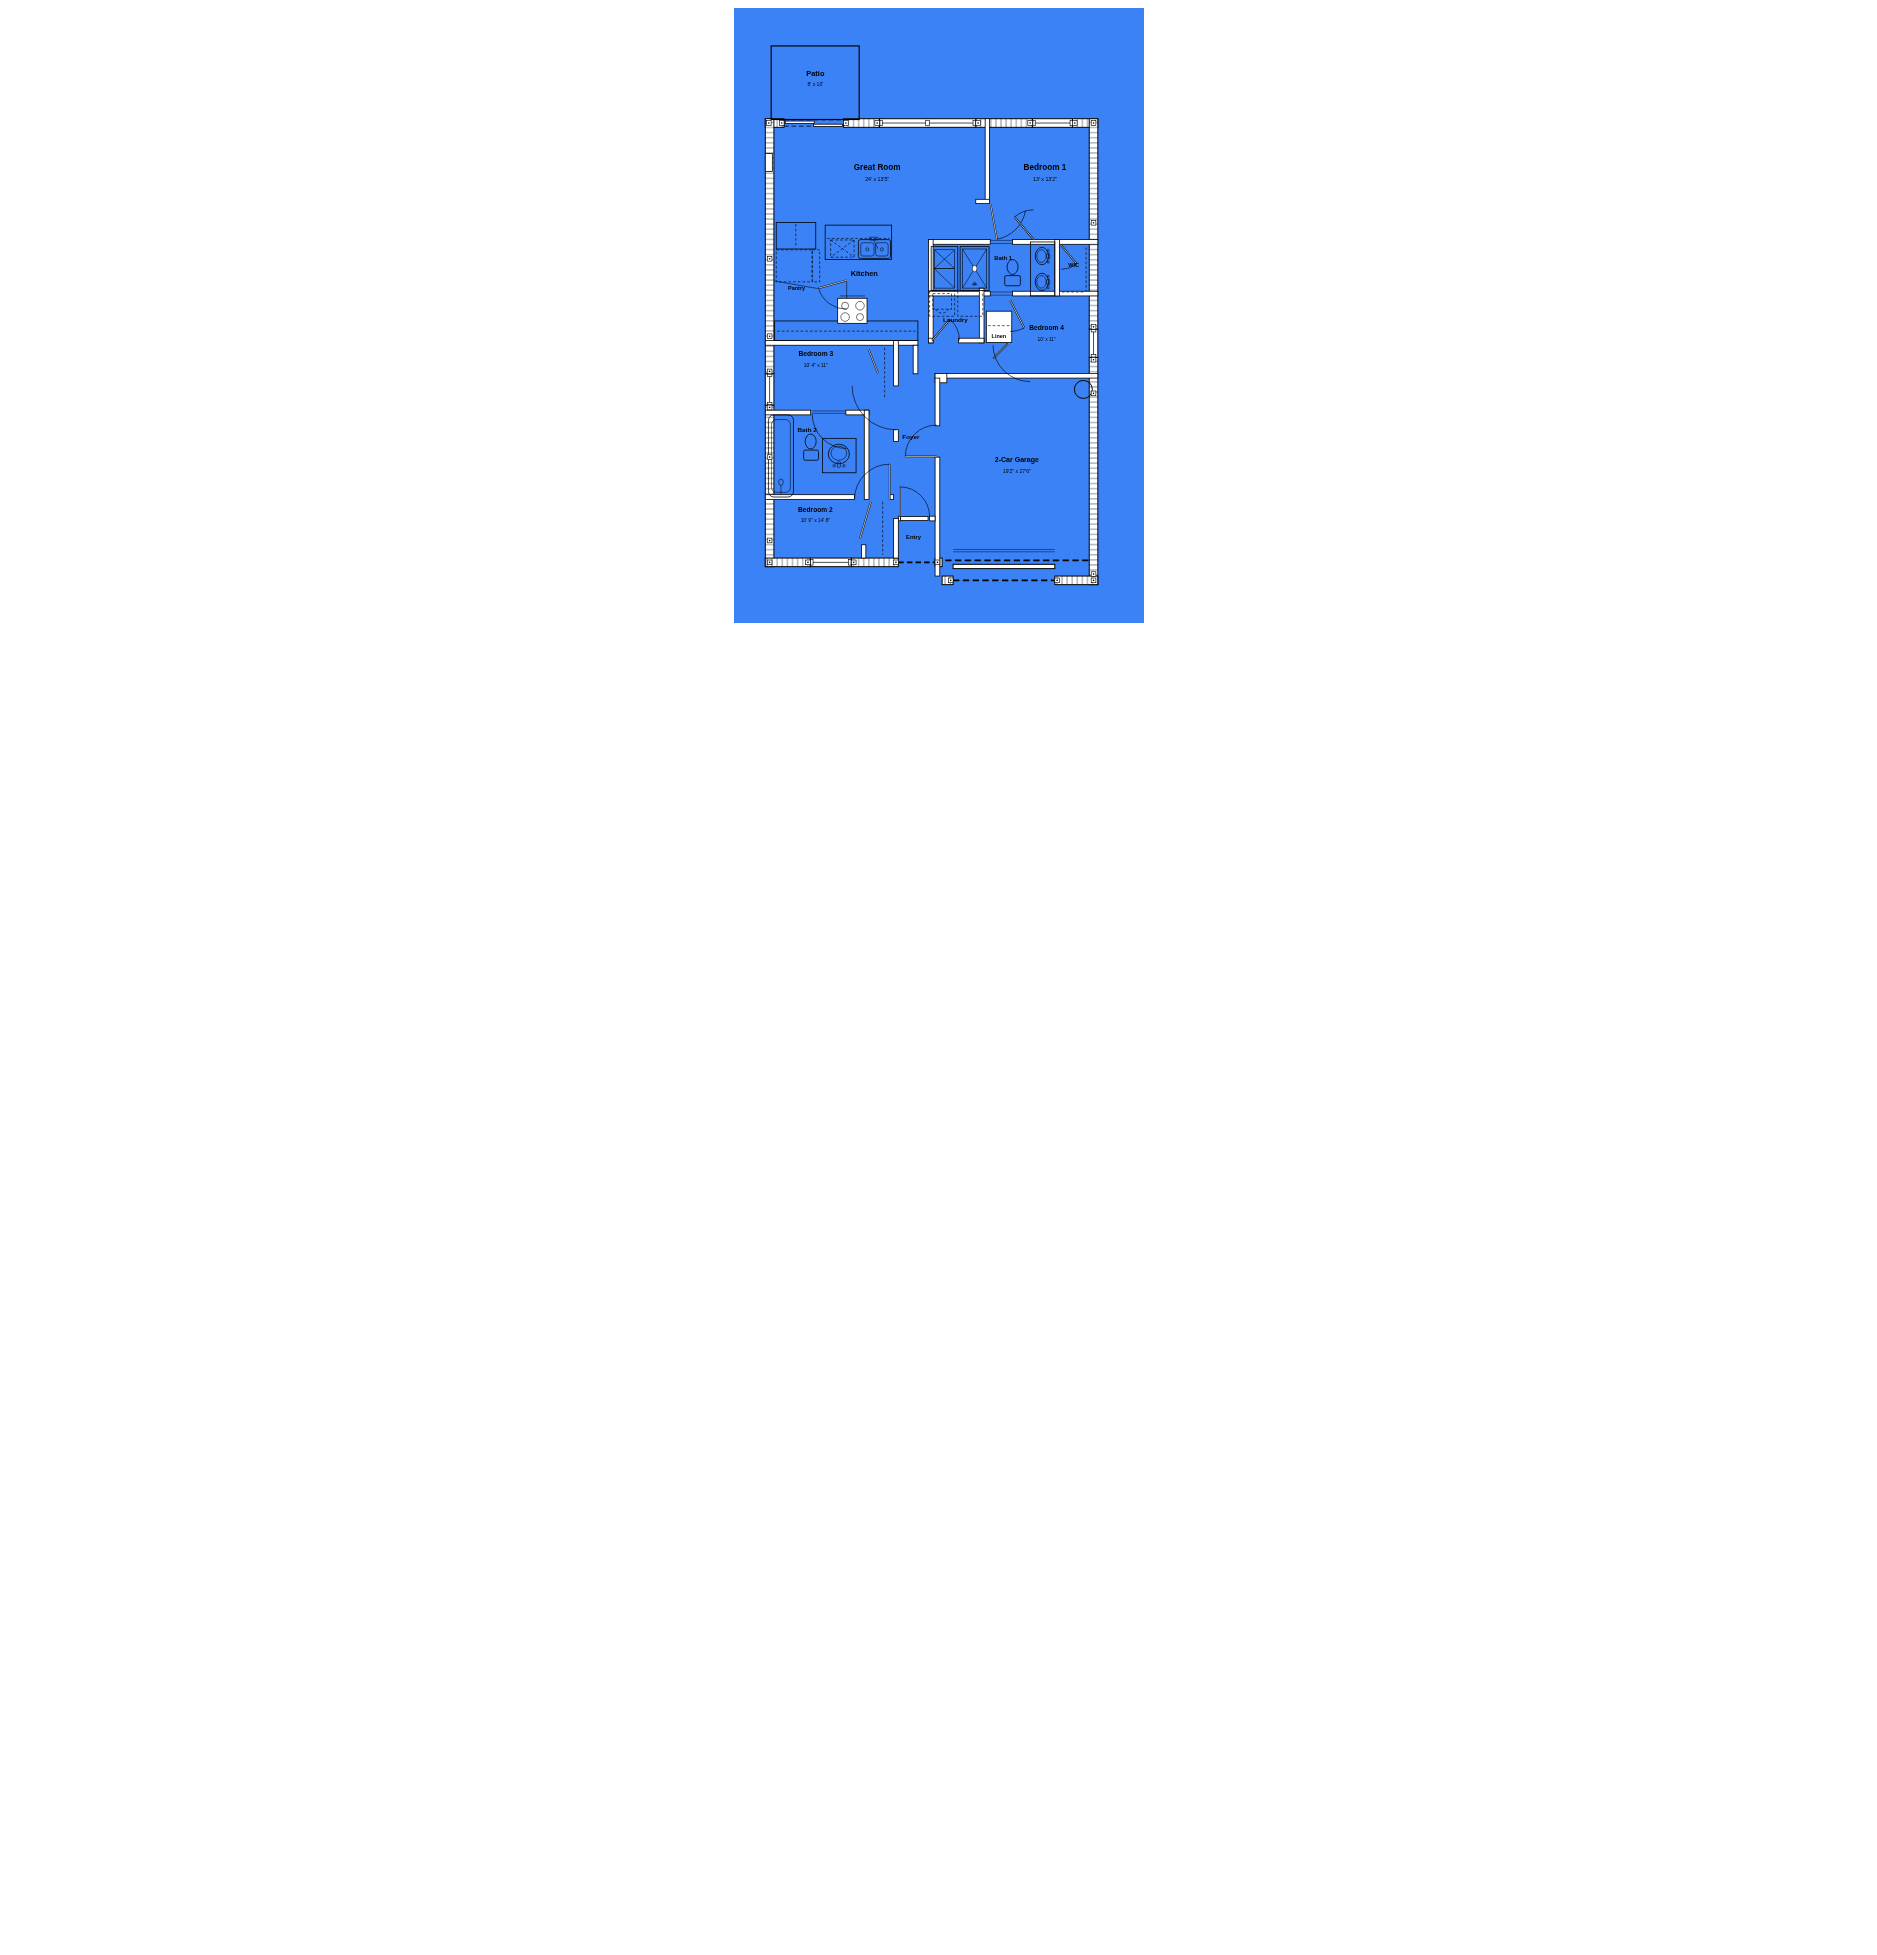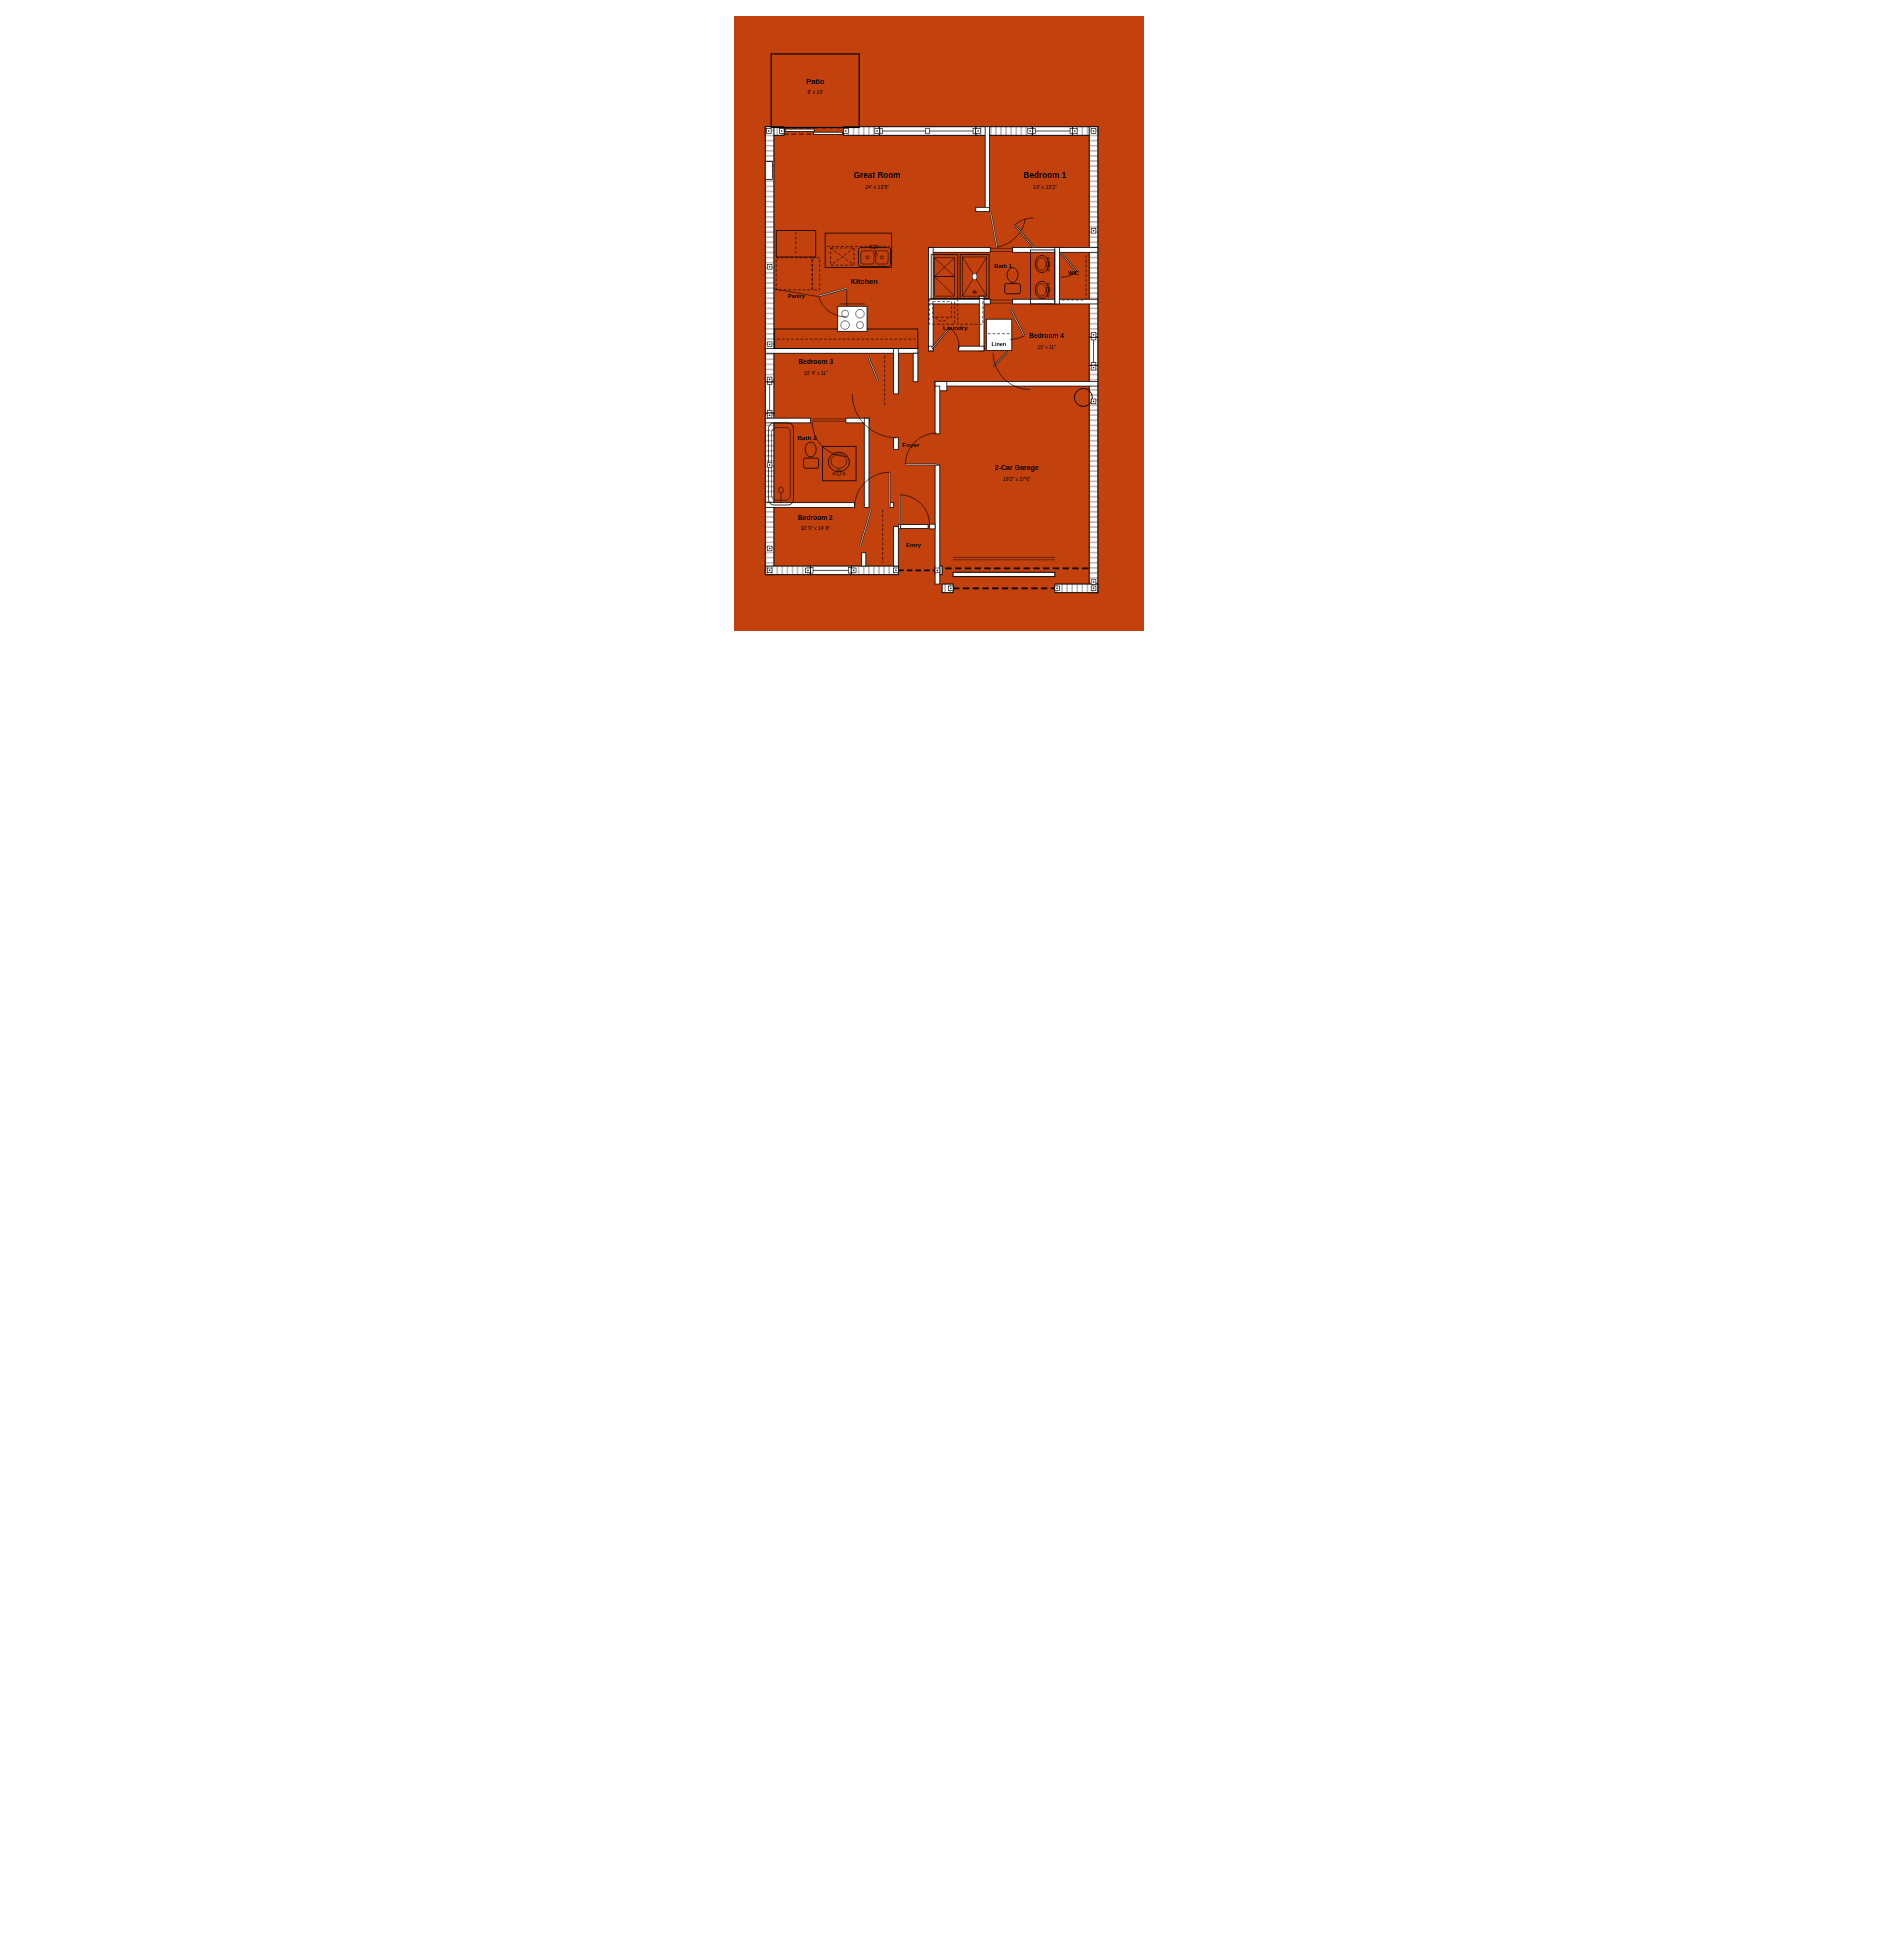--- a/index.html
+++ b/index.html
@@ -1,16 +1,16 @@
 <!DOCTYPE html>
 <html style="font-size:6.3px"><head>
 <meta charset="utf-8">
 <style>
   html,body{margin:0;padding:0;background:#ffffff;}
-  .plan-page{width:410px;height:615px;margin:16px auto;position:relative;background:#c2410c;}
+  .plan-page{width:410px;height:615px;margin:8px auto;position:relative;background:#3b82f6;}
   svg{position:absolute;left:0;top:0;}
   text{font-family:"Liberation Sans","DejaVu Sans",sans-serif;fill:#000;text-anchor:middle;}
   .rname{font-weight:bold;}
   .rdim{font-weight:normal;}
   .wall-int{fill:#ffffff;stroke:#000000;stroke-width:2;}
   .fix{fill:none;stroke:#000000;stroke-width:2;}
   .fix-thin{fill:none;stroke:#000000;stroke-width:1.4;}
   .arc{fill:none;stroke:#000000;stroke-width:1.6;}
   .leaf-b{stroke:#000000;stroke-width:4.5;}
   .leaf-w{stroke:#ffffff;stroke-width:1.8;}

